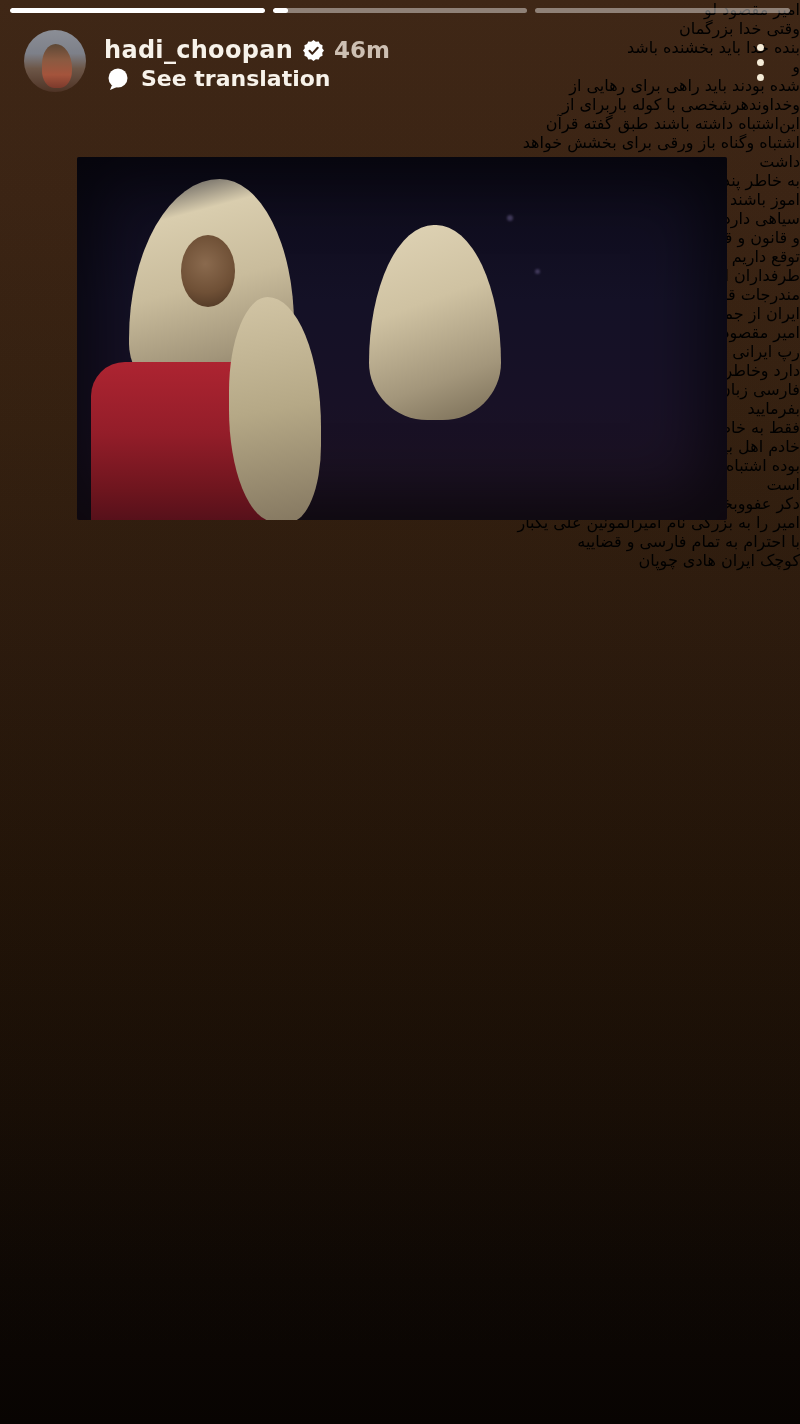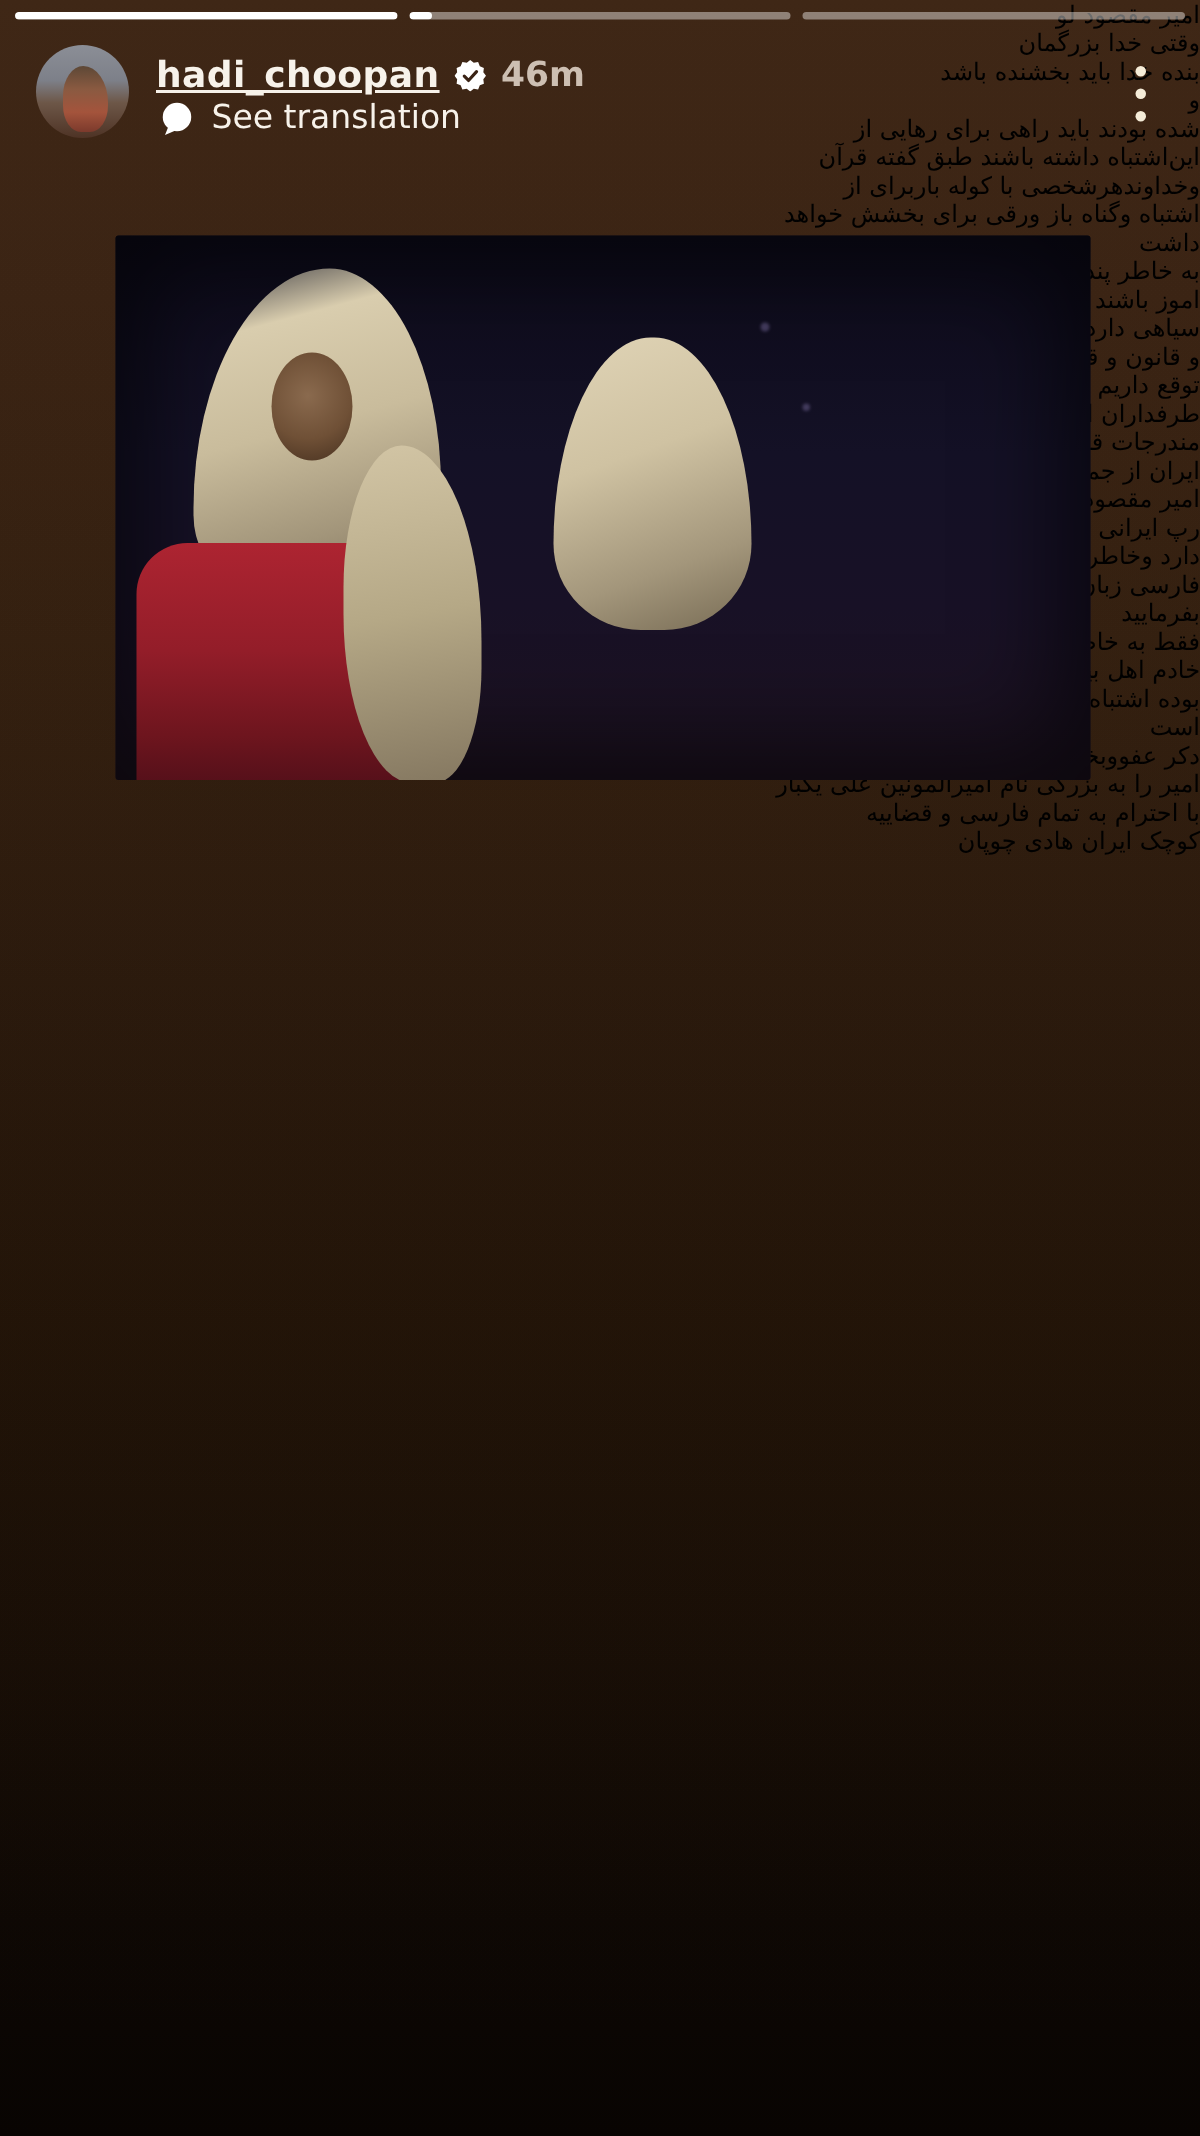--- a/index.html
+++ b/index.html
@@ -12,26 +12,26 @@
   
   .progress-row{position:absolute;top:8px;left:10px;right:10px;display:flex;gap:8px;z-index:5;}
   .progress-seg{flex:1;height:5px;border-radius:3px;background:rgba(255,255,255,0.42);overflow:hidden;}
   .progress-fill{height:100%;background:#ffffff;border-radius:3px;width:0%;}
   
   .avatar{position:absolute;left:24px;top:30px;width:62px;height:62px;border-radius:50%;overflow:hidden;
     background:linear-gradient(180deg,#8b8e96 0%,#7d8089 38%,#6d5748 62%,#4e3325 100%);z-index:5;}
   .avatar::after{content:'';position:absolute;left:18px;top:14px;width:30px;height:44px;border-radius:45% 55% 40% 40%;
     background:linear-gradient(180deg,#5d4836 0%,#8a5a41 35%,#a4543c 70%,#7c3a2c 100%);}
   .user-row{position:absolute;left:104px;top:36px;display:flex;align-items:center;gap:10px;z-index:5;}
-  .username{font-size:24px;font-weight:700;color:#f7f2ea;letter-spacing:.3px;text-decoration:underline;}
+  .username{font-size:24px;font-weight:700;color:#f7f2ea;letter-spacing:.3px;}
   .badge{width:21px;height:21px;display:inline-block;}
   .timestamp{font-size:23px;font-weight:700;color:#cdbfb2;}
   .translation-row{position:absolute;left:106px;top:66px;display:flex;align-items:center;gap:11px;z-index:5;}
   .bubble-icon{width:24px;height:24px;display:inline-block;}
-  .translation-label{font-size:22px;font-weight:400;color:#f7f2ea;}
+  .translation-label{font-size:22px;font-weight:700;color:#f7f2ea;}
   .menu-dots{position:absolute;right:36px;top:44px;display:flex;flex-direction:column;gap:8px;z-index:5;cursor:pointer;}
   .menu-dots i{width:7px;height:7px;border-radius:50%;background:#f5ecd8;display:block;}
   
   .photo{position:absolute;left:77px;top:157px;width:650px;height:363px;overflow:hidden;border-radius:2px;
     background:linear-gradient(180deg,#0d0b1a 0%,#141126 40%,#181126 68%,#1d1220 100%);
     box-shadow:inset 0 0 60px 25px rgba(0,0,0,0.55);}
   .photo *{position:absolute;}
   .bokeh{border-radius:50%;background:#7a6da0;opacity:.45;filter:blur(1px);}
   .kl-hood{left:52px;top:22px;width:165px;height:235px;border-radius:55% 45% 45% 55% / 68% 62% 34% 30%;
     background:linear-gradient(165deg,#3b3a40 0%,#d9cdae 18%,#c9bc9c 45%,#a2957a 72%,#6d614c 100%);}
@@ -176,22 +176,22 @@
     <div class="vignette"></div>
   </div>
 
   <div class="headline" dir="rtl">امیر مقصود لو</div>
 
   <div class="body-text" dir="rtl">
       <div>وقتی خدا بزرگمان</div>
       <div>بنده خدا باید بخشنده باشد</div>
       <div>و</div>
       <div>شده بودند باید راهی برای رهایی از</div>
+      <div>وخداوندهرشخصی با کوله باربرای از</div>
       <div>این‌اشتباه داشته باشند طبق گفته قرآن</div>
-      <div>وخداوندهرشخصی با کوله باربرای از</div>
       <div>اشتباه وگناه باز ورقی برای بخشش خواهد</div>
       <div>داشت</div>
       <div>به خاطر پند وعبرت به جوانان که تجربه</div>
       <div>اموز باشند که جاده اشتباه سرگذشت</div>
       <div>سیاهی دارد</div>
       <div>و قانون و قاضیان اشتباهی نخواهند کرد</div>
       <div>توقع داریم از طرف جامعه ایران از طرف</div>
       <div>طرفداران اهل بیت ع و جامعه موسیقی به</div>
       <div>مندرجات قضایی وقانونی کشور بزرگمان</div>
       <div>ایران از جمله مقام معظم رهبری</div>

